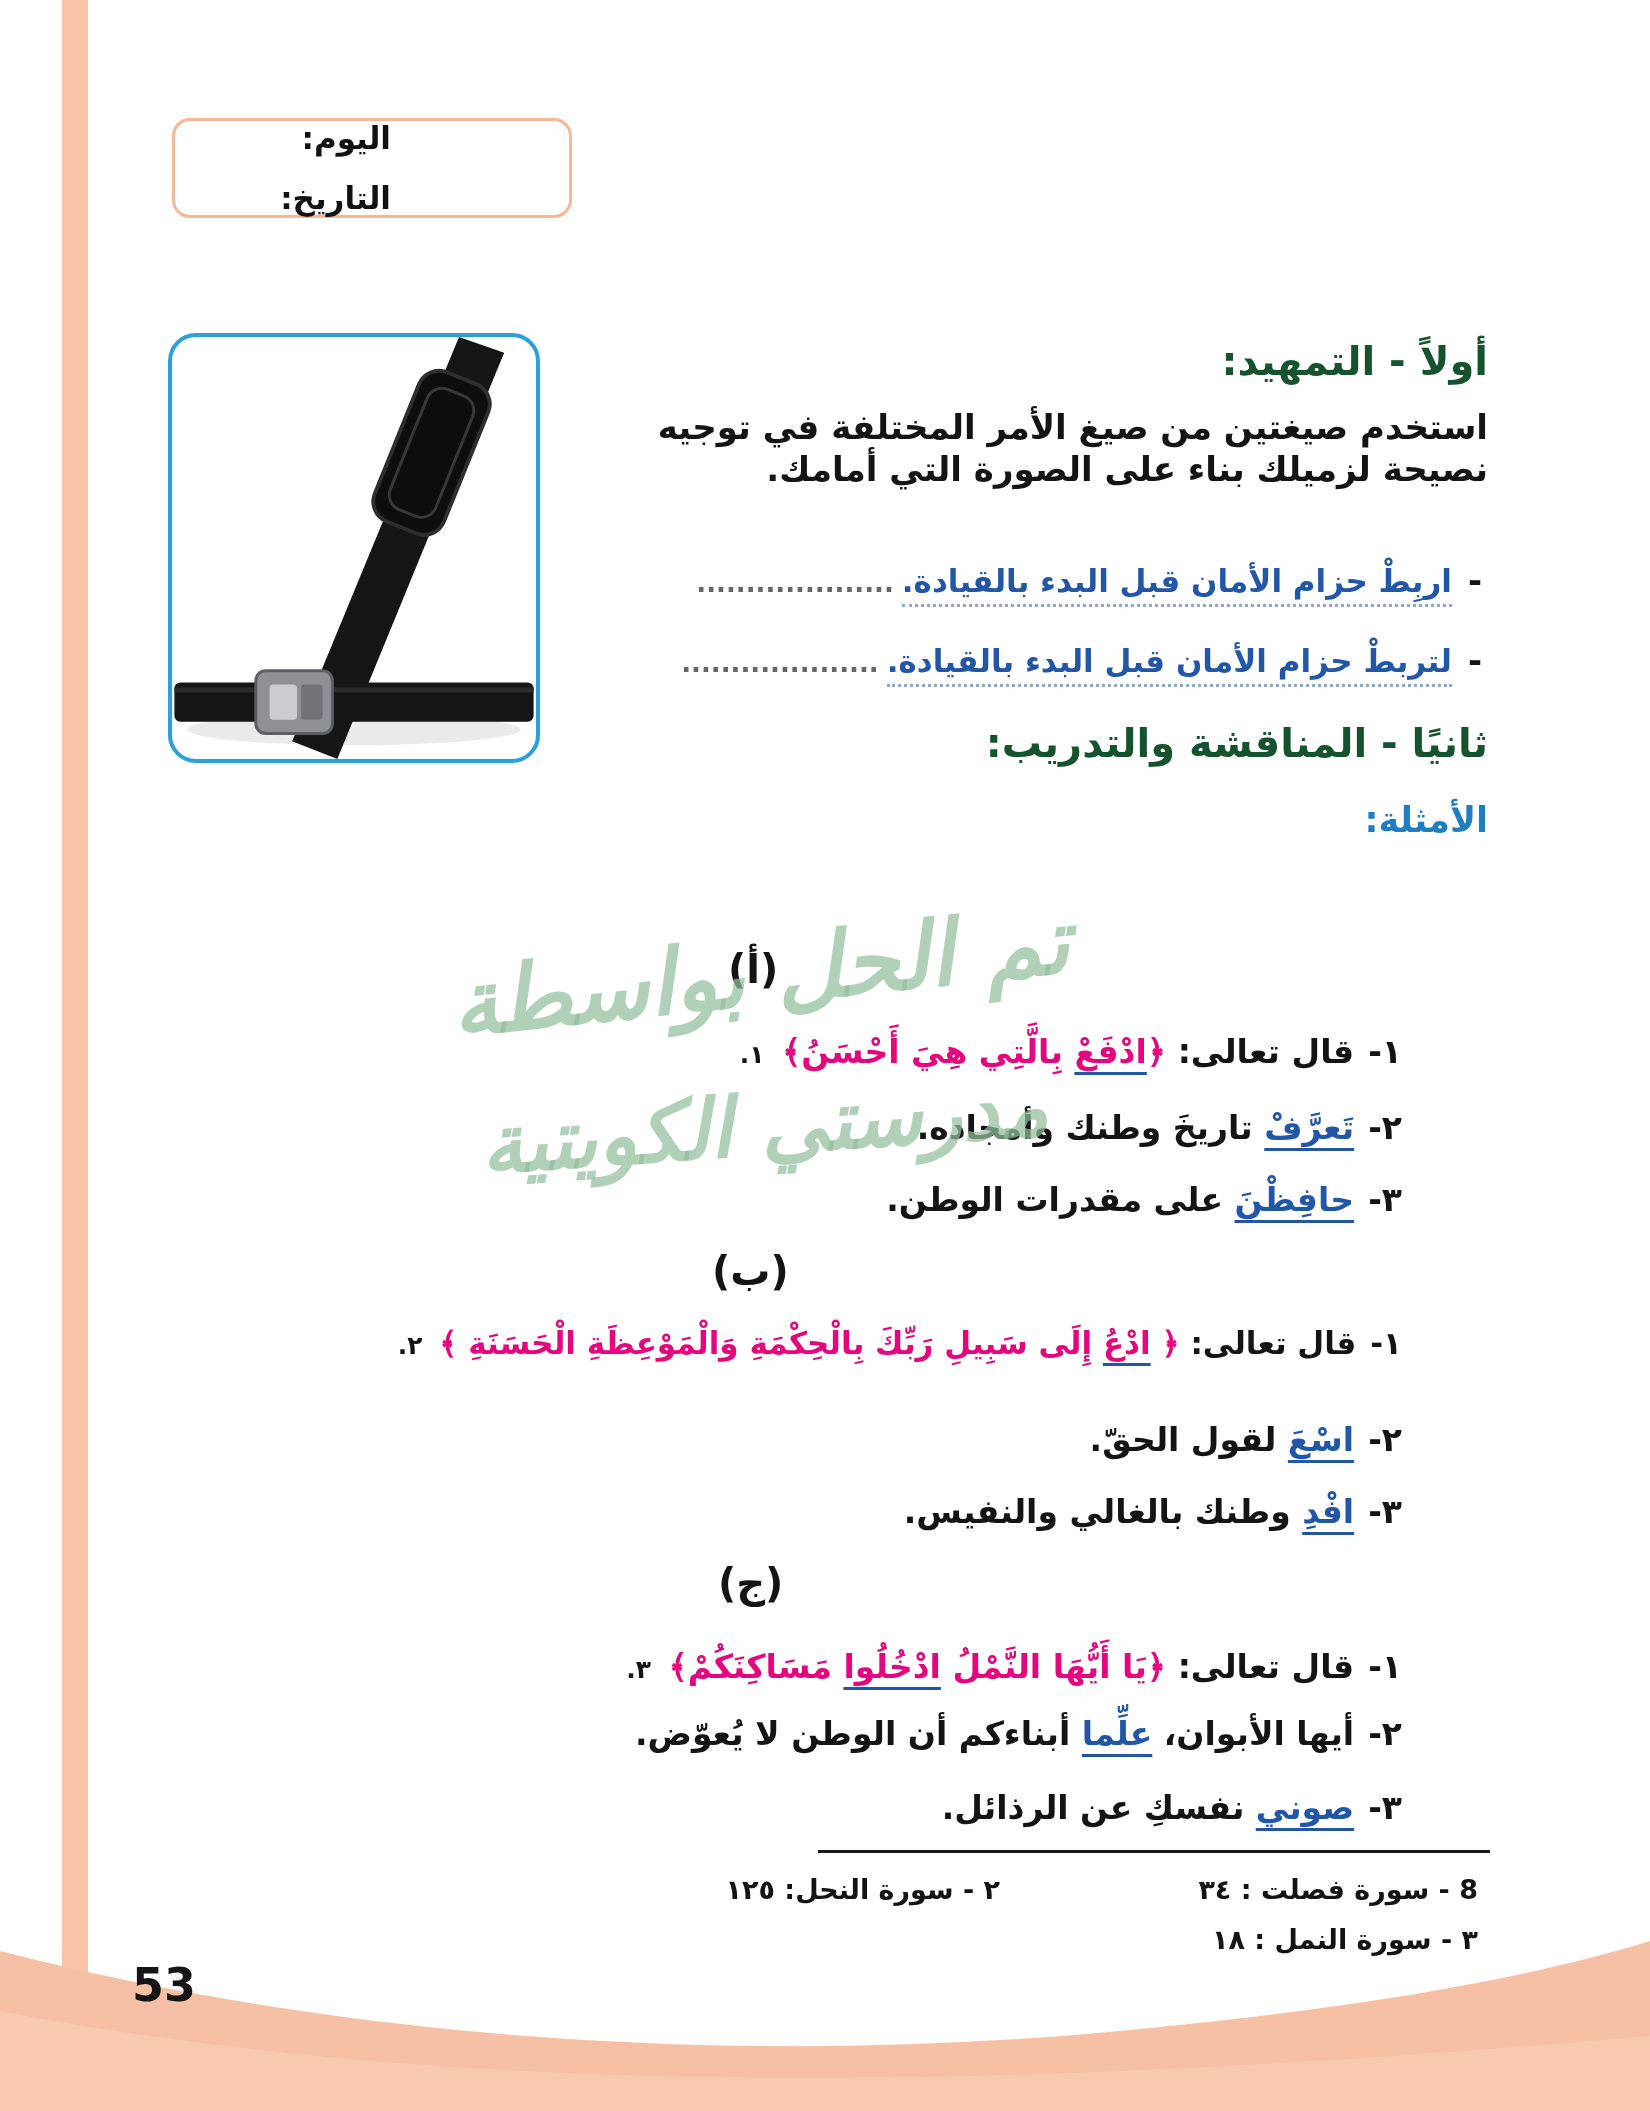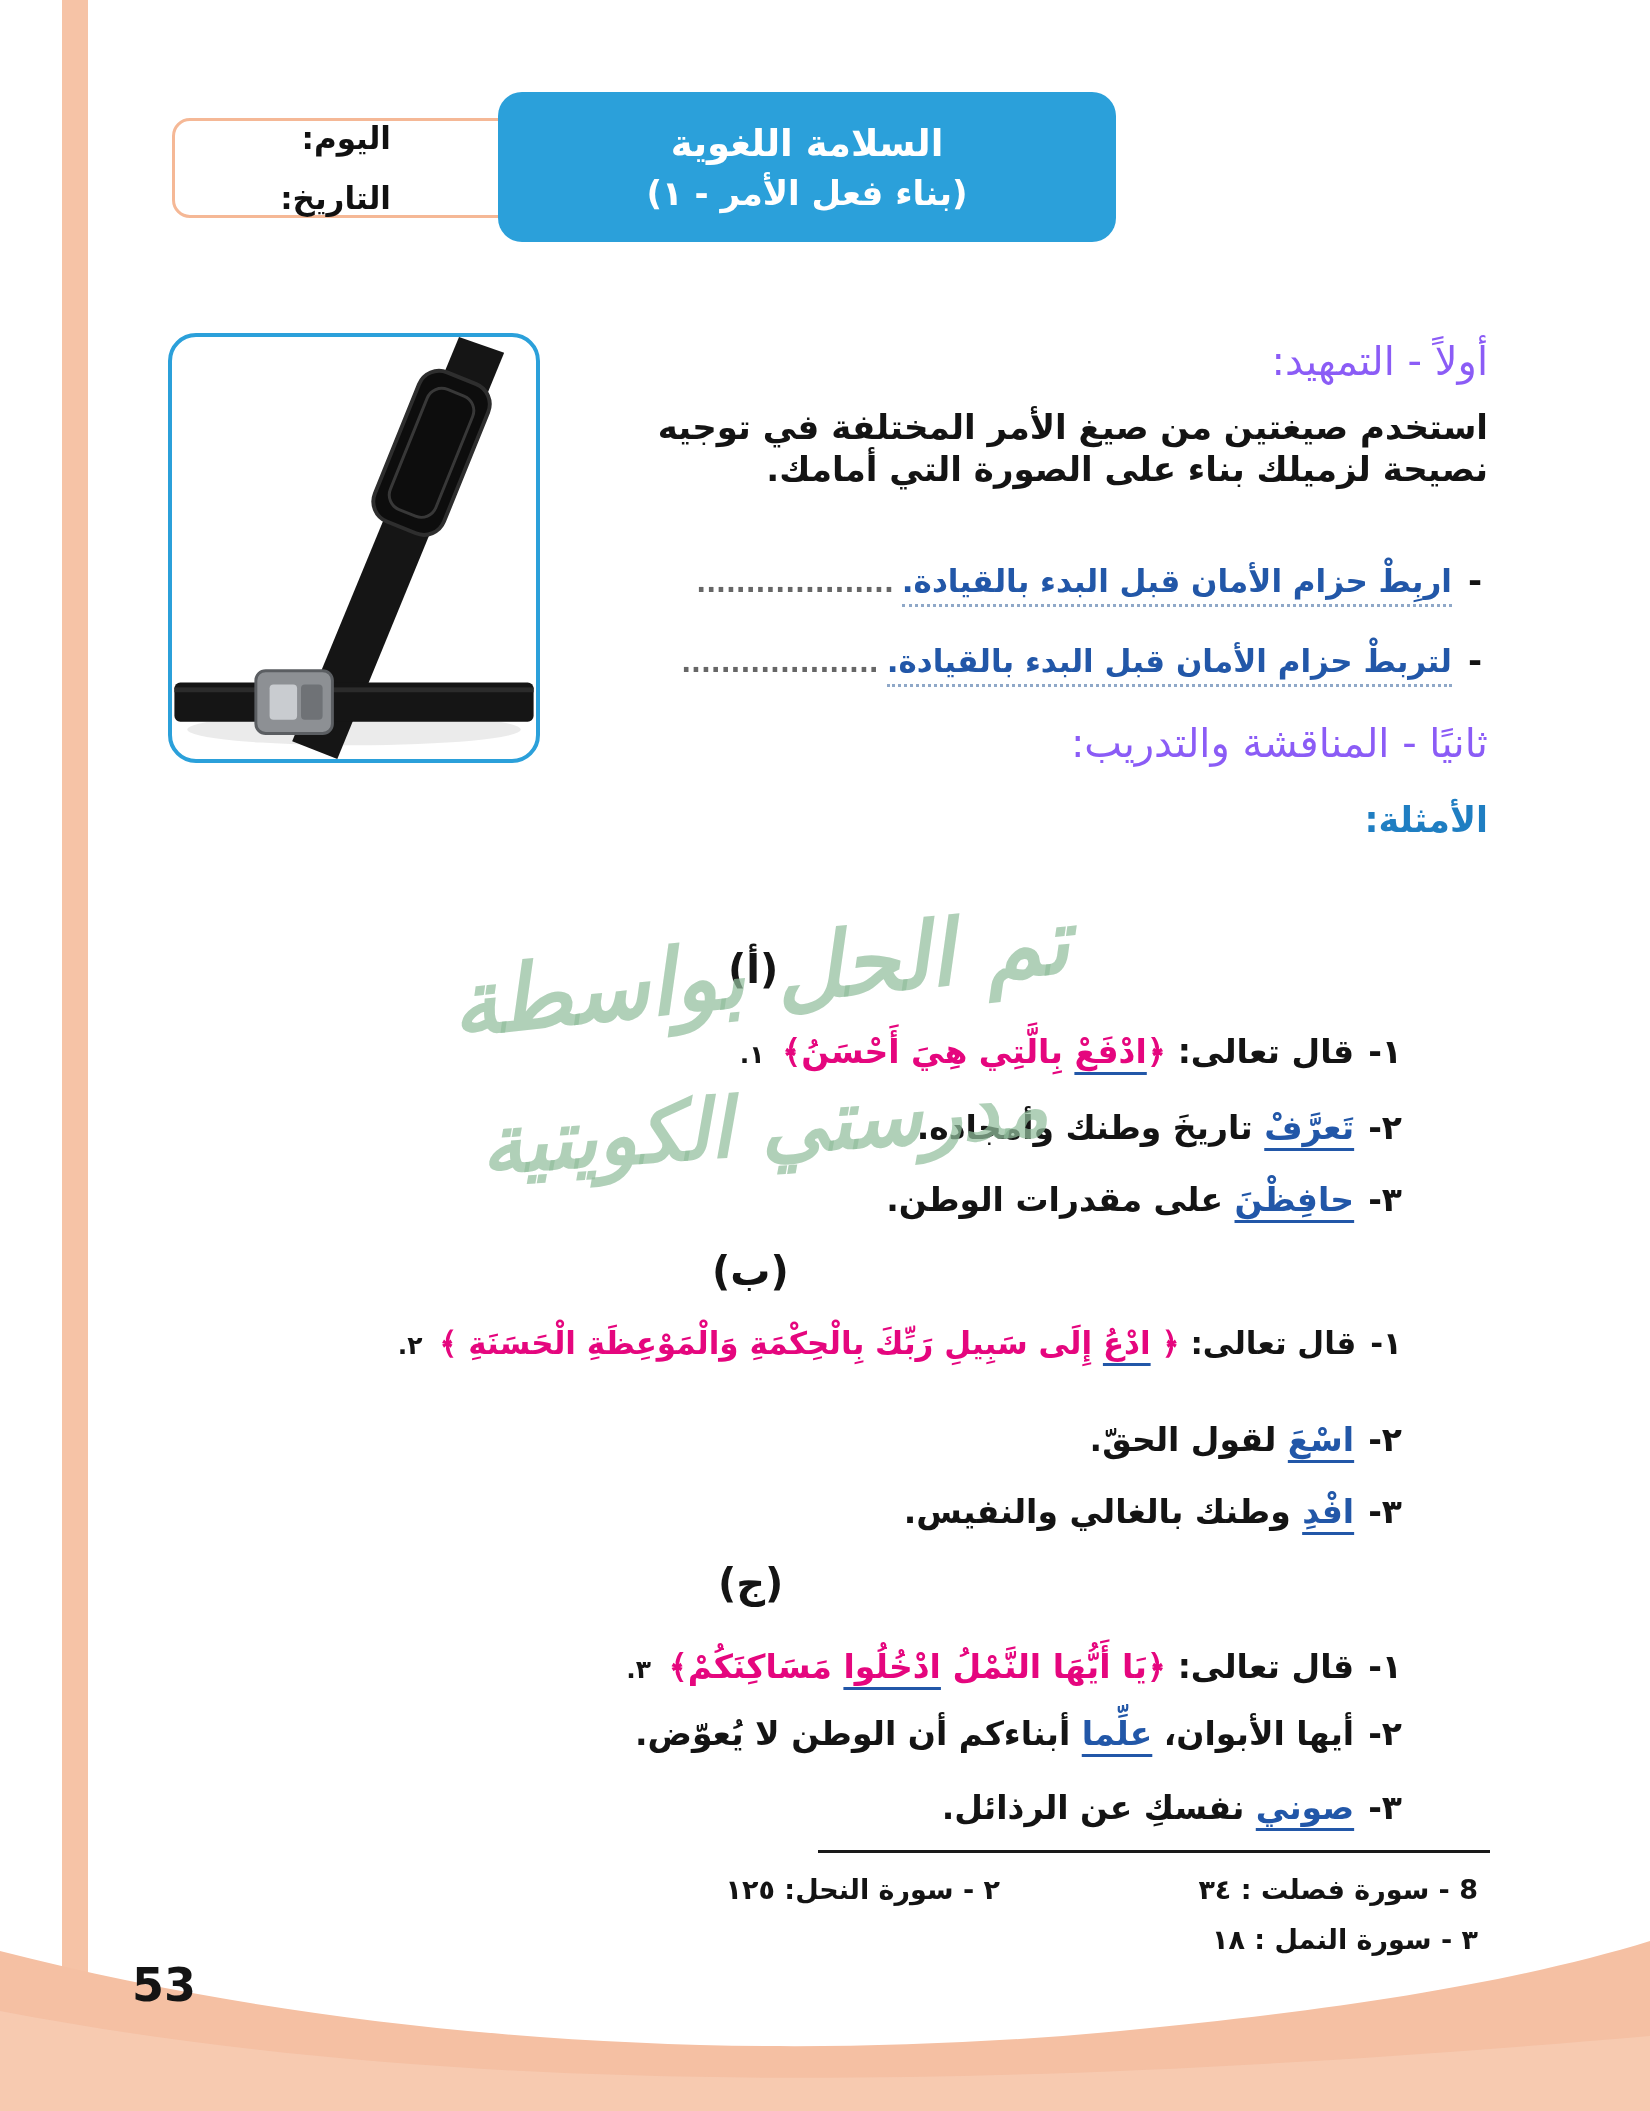--- a/index.html
+++ b/index.html
@@ -26,21 +26,21 @@
               display:flex; flex-direction:column; align-items:center; justify-content:center; gap:8px; color:#fff; z-index:3; }
   .hdr-blue .l1 { font-size:37px; font-weight:bold; }
   .hdr-blue .l2 { font-size:34px; font-weight:bold; }
 
   
   .photo-box { position:absolute; left:168px; top:333px; width:372px; height:430px; border:4px solid #2BA0DA;
                border-radius:28px; background:#fff; overflow:hidden; z-index:1; }
   .photo-box svg { width:100%; height:100%; display:block; }
 
   
-  .h-pink { color:#8b5cf6; font-size:40px; font-weight:normal; white-space:nowrap; z-index:2; }
+  .h-pink { color:#14532d; font-size:40px; font-weight:bold; white-space:nowrap; z-index:2; }
   .sec1-heading { top:338px; right:162px; }
   .body-text { font-size:34px; font-weight:bold; color:#141414; z-index:2; }
   .sec1-para { top:406px; right:162px; width:930px; line-height:42px; text-align:right; }
 
   .answer-line { font-size:31px; font-weight:bold; color:#2257A8; white-space:nowrap; z-index:2; }
   .answer1 { top:560px; right:168px; }
   .answer2 { top:640px; right:168px; }
   .dash { color:#141414; margin-left:16px; font-size:34px; }
   .ans-text { border-bottom:3px dotted #8FA8C8; padding-bottom:5px; }
   .dots { color:#666; letter-spacing:2px; margin-right:8px; font-size:26px; }
@@ -94,24 +94,20 @@
     <path d="M0,80 C 350,170 750,195 1120,160 C 1350,138 1520,110 1650,70 L1650,240 L0,240 Z" fill="#F5C0A3"></path>
     <path d="M0,140 C 420,220 920,228 1650,165 L1650,240 L0,240 Z" fill="#F8D2BC" opacity="0.55"></path>
   </svg>
 
 
   <div class="hdr-box hdr-left">
     <div>اليوم:</div>
     <div>التاريخ:</div>
   </div>
 
-  <div class="hdr-blue">
-    <div class="l1">السلامة اللغوية</div>
-    <div class="l2">(بناء فعل الأمر - ١)</div>
-  </div>
 
   <div class="photo-box">
     <svg viewBox="0 0 370 430">
       <ellipse cx="185" cy="400" rx="170" ry="16" fill="#d8d8d8" opacity="0.5"></ellipse>
       <polygon points="292,0 338,16 168,430 122,412" fill="#151515"></polygon>
       <g transform="translate(264,118) rotate(22)">
         <rect x="-38" y="-82" width="76" height="164" rx="22" fill="#0d0d0d" stroke="#2e2e2e" stroke-width="4"></rect>
         <rect x="-25" y="-66" width="50" height="132" rx="16" fill="none" stroke="#383838" stroke-width="3"></rect>
       </g>
       <rect x="2" y="352" width="366" height="40" rx="6" fill="#151515"></rect>

